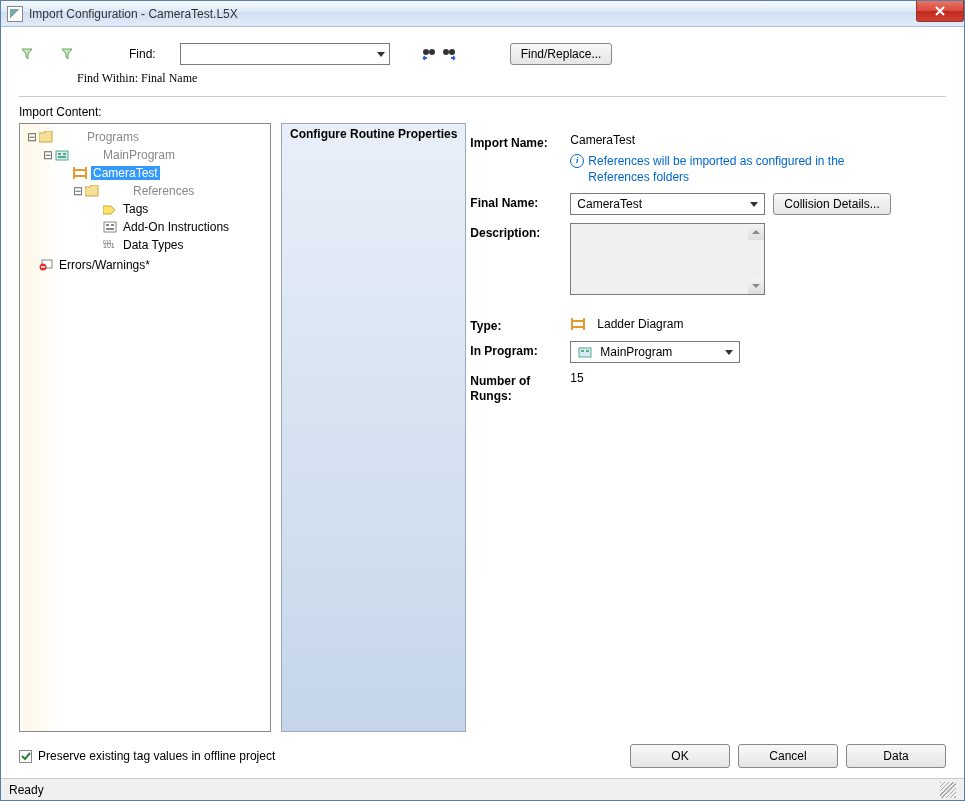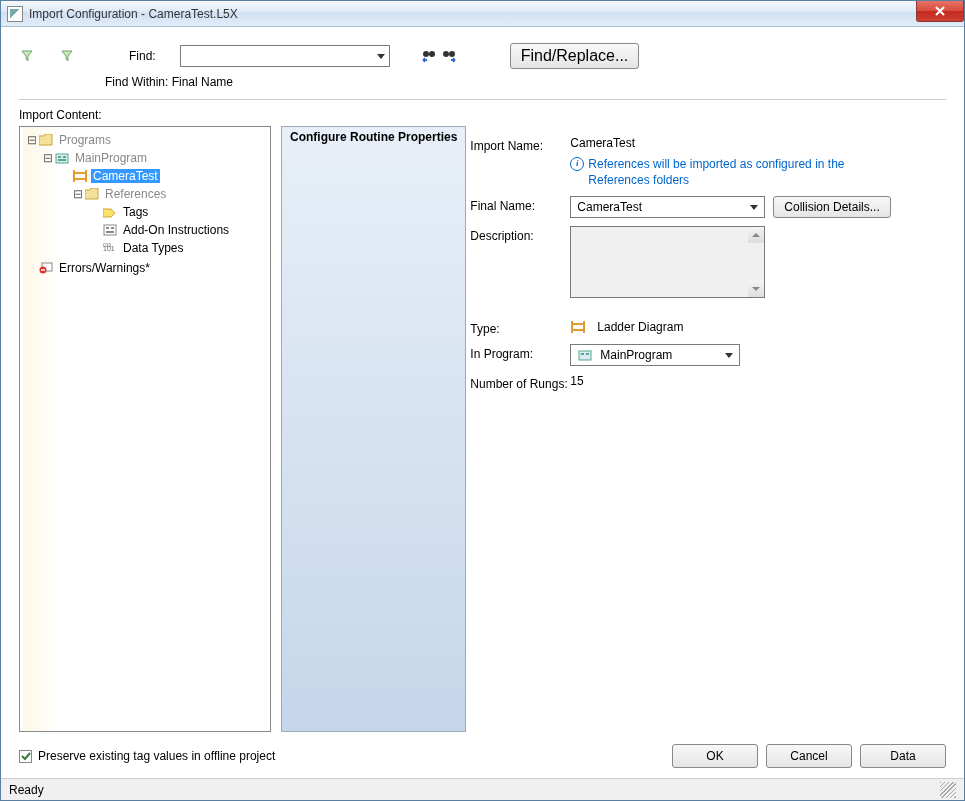--- a/index.html
+++ b/index.html
@@ -17,65 +17,65 @@
 .content { flex: 1; display: flex; flex-direction: column; padding: 10px 18px 0 18px; background: #fff; }
 
 .find-row { display: flex; align-items: center; gap: 24px; margin-bottom: 6px; margin-top: 6px; }
 .small-icon { width: 16px; height: 16px; display: inline-flex; align-items: center; justify-content: center; }
 .funnel { width: 12px; height: 12px; }
 .find-label { margin-left: 30px; }
 .find-combo { width: 210px; height: 22px; border: 1px solid #7a7a7a; background: #fff; display: flex; align-items: center; justify-content: flex-end; padding-right: 4px; }
 .dd-arrow { width: 0; height: 0; border-left: 4px solid transparent; border-right: 4px solid transparent; border-top: 5px solid #333; }
 .binoc-group { display: flex; gap: 2px; margin-left: 6px; }
 .binoc { width: 18px; height: 18px; display: inline-flex; align-items: center; justify-content: center; }
-.find-replace-btn { margin-left: 28px; padding: 3px 10px; background: linear-gradient(to bottom, #f8f8f8, #e5e5e5); border: 1px solid #888; border-radius: 3px; font-size: 16px; }
-
-.find-within-row { margin-left: 86px; margin-bottom: 10px; }
+.find-replace-btn { margin-left: 28px; padding: 3px 10px; background: linear-gradient(to bottom, #f8f8f8, #e5e5e5); border: 1px solid #888; border-radius: 3px; font-size: 12px; }
+
+.find-within-row { margin-left: 58px; margin-bottom: 10px; font-family: Liberation Serif, serif; }
 
 .divider { height: 1px; background: #ccc; margin-bottom: 8px; }
 
 .import-content-label { margin-bottom: 4px; }
 
 .main-area { flex: 1; display: flex; gap: 10px; min-height: 0; }
 
 .tree-panel { width: 252px; border: 1px solid #888; background: linear-gradient(to right, #fff 0, #fff 3px, #fdf7e6 3px, #fff 40px, #fff 100%); padding: 4px 2px; overflow: auto; }
 .tree { font-size: 12px; }
 .tree-node { display: flex; align-items: center; height: 18px; white-space: nowrap; }
 .tree-toggle { width: 12px; display: inline-flex; justify-content: center; color: #666; }
 .tree-icon { width: 16px; height: 16px; display: inline-flex; align-items: center; justify-content: center; margin-right: 3px; }
 .folder-icon-svg { width: 14px; height: 12px; }
 .tree-label { padding: 0 2px; }
 .selected { background: #3399ff; color: #fff; }
-.muted { color: #888; }
+.muted { color: #888; margin-left: 28px; }
 
 .props-panel { flex: 1; display: flex; flex-direction: row; }
 .props-header { background: linear-gradient(to bottom, #e8eff8, #c5d6ea); border: 1px solid #9ab; padding: 3px 8px; font-weight: bold; font-size: 12px; }
 .props-body { padding: 10px 4px; }
 .prop-row { display: flex; align-items: flex-start; margin-bottom: 8px; }
-.prop-label { width: 100px; padding-top: 3px; }
+.prop-label { width: 100px; padding-top: 3px; font-weight: bold; }
 .prop-value { flex: 1; display: flex; align-items: center; gap: 8px; }
 .dropdown { width: 195px; height: 22px; border: 1px solid #7a7a7a; background: linear-gradient(to bottom, #f0f0f0, #e4e4e4); display: flex; align-items: center; padding: 0 6px; justify-content: space-between; }
 .dropdown-white { width: 195px; height: 22px; border: 1px solid #7a7a7a; background: #fff; display: flex; align-items: center; padding: 0 6px; justify-content: space-between; }
 .info-text { color: #0066cc; font-size: 12px; margin-left: 100px; margin-top: -4px; margin-bottom: 8px; max-width: 300px; line-height: 1.3; display: flex; gap: 4px; }
 .info-icon { width: 14px; height: 14px; border-radius: 50%; border: 1px solid #0066cc; color: #0066cc; display: inline-flex; align-items: center; justify-content: center; font-size: 9px; font-style: italic; font-family: serif; font-weight: bold; flex-shrink: 0; }
 .btn { padding: 3px 10px; background: linear-gradient(to bottom, #f8f8f8, #e5e5e5); border: 1px solid #888; border-radius: 3px; font-size: 12px; white-space: nowrap; }
 .textarea { width: 195px; height: 72px; border: 1px solid #7a7a7a; background: #f0f0f0; resize: none; position: relative; }
 .textarea .scroll-up, .textarea .scroll-down { position: absolute; right: 0; width: 16px; height: 16px; background: linear-gradient(#f4f4f4,#ddd); display: flex; align-items: center; justify-content: center; }
 .textarea .scroll-up { top: 0; }
 .textarea .scroll-down { bottom: 0; }
 .scroll-arrow-up { width: 0; height: 0; border-left: 4px solid transparent; border-right: 4px solid transparent; border-bottom: 4px solid #888; }
 .scroll-arrow-down { width: 0; height: 0; border-left: 4px solid transparent; border-right: 4px solid transparent; border-top: 4px solid #888; }
 .ladder-icon { width: 14px; height: 12px; display: inline-block; }
 
 .footer-row { display: flex; align-items: center; padding: 12px 0 10px 0; }
 .checkbox-wrap { display: flex; align-items: center; gap: 6px; }
 .checkbox { width: 13px; height: 13px; border: 1px solid #888; background: #fff; display: inline-flex; align-items: center; justify-content: center; }
 .check-mark { width: 10px; height: 10px; stroke: #3a7a3a; stroke-width: 2; fill: none; }
 .footer-buttons { margin-left: auto; display: flex; gap: 8px; }
-.footer-btn { width: 86px; padding: 4px 0; background: linear-gradient(to bottom, #f8f8f8, #e5e5e5); border: 1px solid #888; border-radius: 3px; font-size: 12px; text-align: center; }
+.footer-btn { width: 100px; padding: 4px 0; background: linear-gradient(to bottom, #f8f8f8, #e5e5e5); border: 1px solid #888; border-radius: 3px; font-size: 12px; text-align: center; }
 
 .statusbar { height: 22px; background: #f0f0f0; border-top: 1px solid #ccc; display: flex; align-items: center; padding: 0 8px; font-size: 12px; }
 .resize-grip { margin-left: auto; width: 16px; height: 16px; background: repeating-linear-gradient(135deg, #aaa 0, #aaa 1px, transparent 1px, transparent 3px); }
 
 .program-icon-svg { width: 14px; height: 14px; }
 </style>
 </head>
 <body>
 
 <div class="window">

